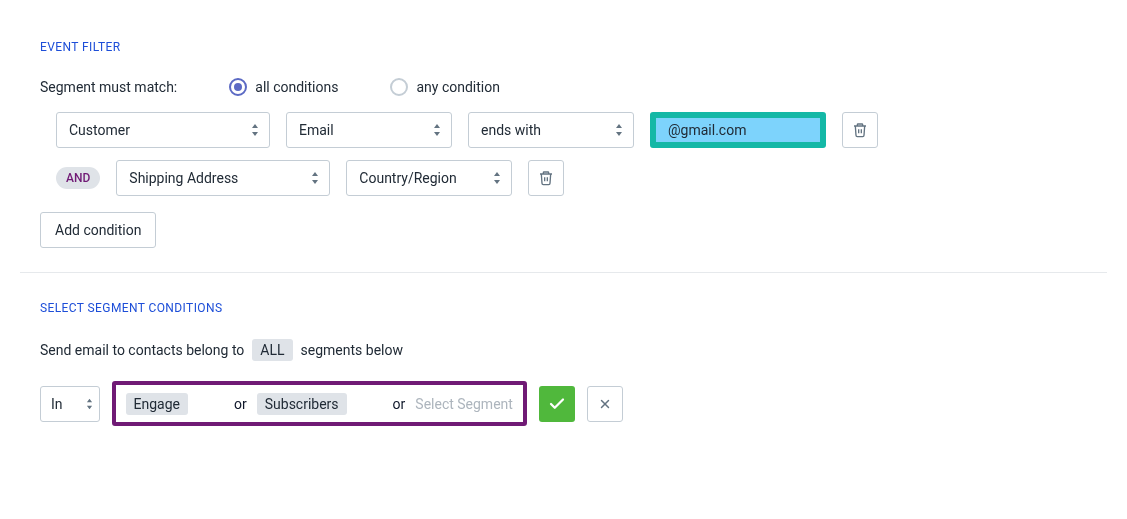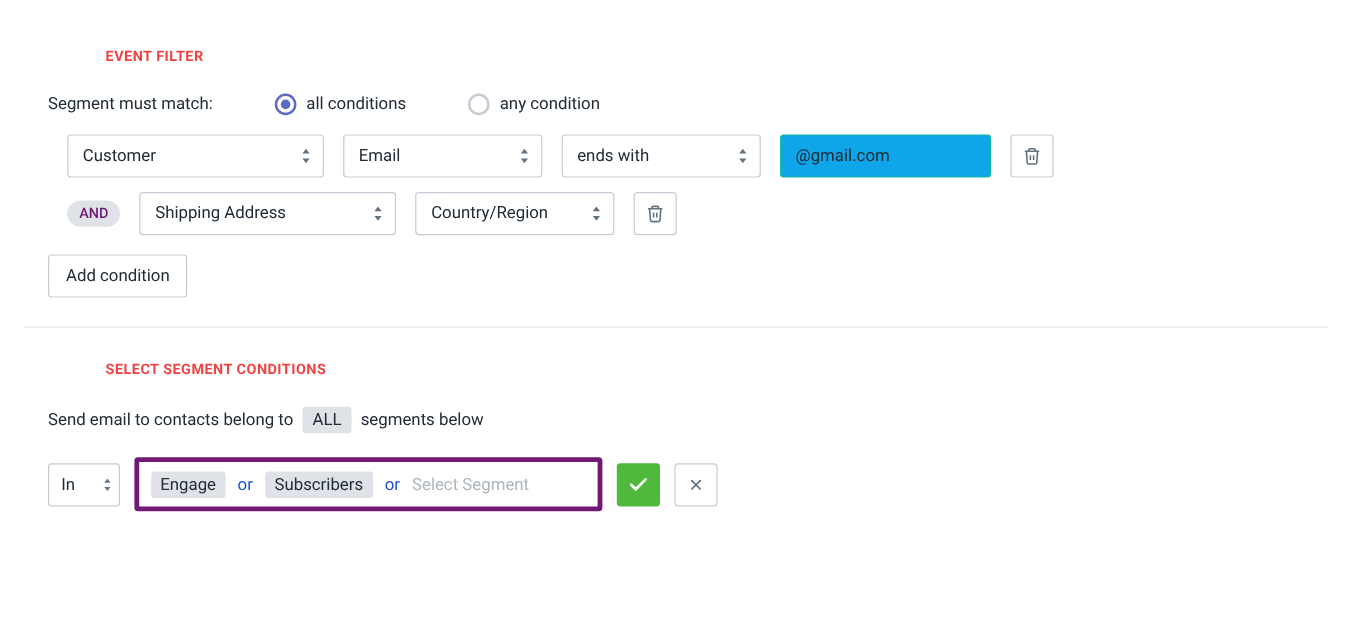--- a/index.html
+++ b/index.html
@@ -7,26 +7,25 @@
     margin: 0;
     padding: 40px;
     font-family: -apple-system, BlinkMacSystemFont, "Segoe UI", Roboto, "Helvetica Neue", Arial, sans-serif;
     font-size: 14px;
     color: #212b36;
     background: #fff;
     width: 1127px;
   }
   .section-title {
     font-size: 12px;
-    font-weight: 700;
+    font-weight: 400;
     letter-spacing: 0.4px;
-    color: #ef4444;
+    color: #1d4ed8;
     margin-bottom: 24px;
     text-transform: uppercase;
-    margin-left: 48px;
   }
   .row {
     display: flex;
     align-items: center;
     gap: 16px;
     margin-bottom: 16px;
   }
   .match-label { color: #212b36; }
   .radio {
     display: inline-flex;
@@ -68,23 +67,23 @@
   .select .caret, .select .dcaret {
     position: absolute;
     right: 10px;
     top: 50%;
     transform: translateY(-50%);
     color: #637381;
     pointer-events: none;
   }
   .dcaret svg { display:block; }
   .text-input {
-    border: 1px solid #14b8a6;
-    border-radius: 3px;
-    background: #0ea5e9;
+    border: 6px solid #14b8a6;
+    border-radius: 3px;
+    background: #7dd3fc;
     height: 36px;
     padding: 0 12px;
     color: #212b36;
   }
   .icon-btn {
     width: 36px; height: 36px;
     border: 1px solid #c4cdd5;
     border-radius: 3px;
     background: #fff;
     display:flex; align-items:center; justify-content:center;
@@ -186,21 +185,21 @@
     min-width: 390px;
     background:#fff;
   }
   .chip {
     background:#dfe3e8;
     color:#212b36;
     padding: 3px 8px;
     border-radius: 3px;
     font-size: 14px;
   }
-  .or-text { color:#1d4ed8; }
+  .or-text { color:#0f172a;margin-left:36px; }
   .seg-placeholder { color:#adb5bd; }
   .confirm-btn {
     width:36px; height:36px;
     background:#50b83c;
     border-radius:3px;
     display:flex; align-items:center; justify-content:center;
     cursor:pointer;
     color:#fff;
   }
   .cancel-btn {

